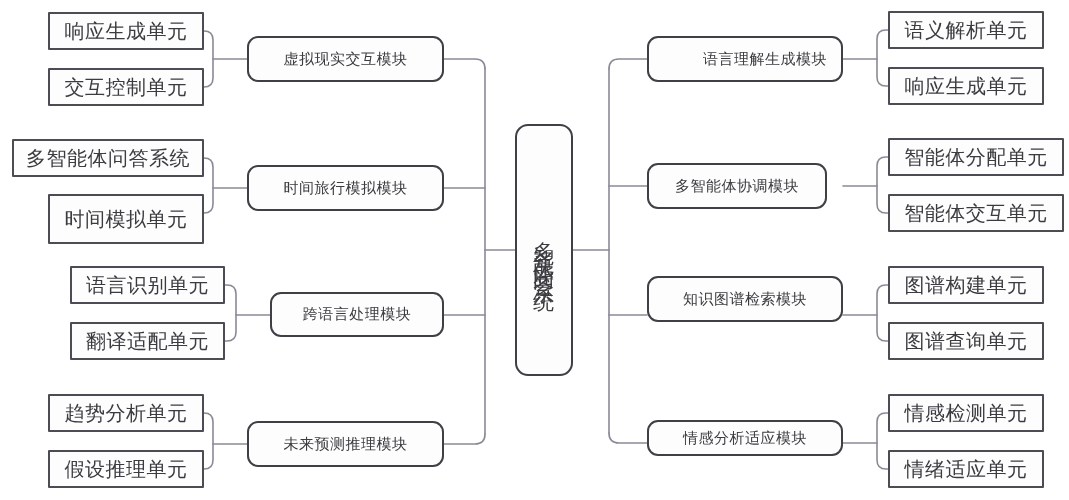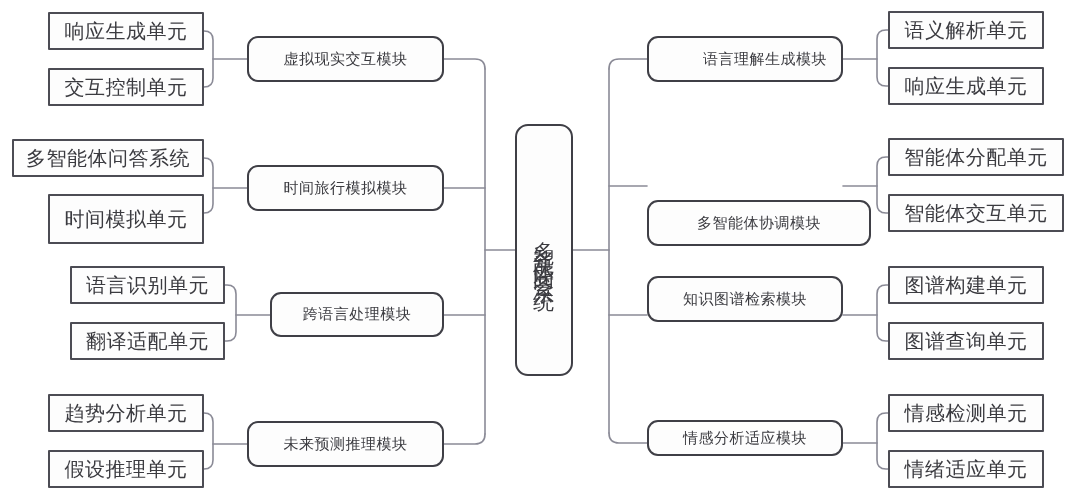--- a/index.html
+++ b/index.html
@@ -105,21 +105,21 @@
       <div class="node leaf" style="left: 48px; top: 194px; width: 156px; height: 50px;">时间模拟单元</div>
       <div class="node module" style="left: 270px; top: 292px; width: 174px; height: 45px;">跨语言处理模块</div>
       <div class="node leaf" style="left: 70px; top: 266px; width: 155px; height: 38px;">语言识别单元</div>
       <div class="node leaf" style="left: 70px; top: 322px; width: 155px; height: 38px;">翻译适配单元</div>
       <div class="node module" style="left: 247px; top: 421px; width: 197px; height: 46px;">未来预测推理模块</div>
       <div class="node leaf" style="left: 48px; top: 394px; width: 156px; height: 38px;">趋势分析单元</div>
       <div class="node leaf" style="left: 48px; top: 450px; width: 156px; height: 38px;">假设推理单元</div>
       <div class="node module" style="left: 647px; top: 36px; width: 196px; height: 46px; padding-left: 40px;">语言理解生成模块</div>
       <div class="node leaf" style="left: 888px; top: 11px; width: 156px; height: 38px;">语义解析单元</div>
       <div class="node leaf" style="left: 888px; top: 67px; width: 156px; height: 38px;">响应生成单元</div>
-      <div class="node module" style="left: 647px; top: 163px; width: 224px; height: 46px; margin-top: 37px;">多智能体协调模块</div>
+      <div class="node module" style="left: 647px; top: 163px; width: 180px; height: 46px;">多智能体协调模块</div>
       <div class="node leaf" style="left: 888px; top: 138px; width: 176px; height: 38px;">智能体分配单元</div>
       <div class="node leaf" style="left: 888px; top: 194px; width: 176px; height: 38px;">智能体交互单元</div>
       <div class="node module" style="left: 647px; top: 276px; width: 196px; height: 46px;">知识图谱检索模块</div>
       <div class="node leaf" style="left: 888px; top: 266px; width: 156px; height: 38px;">图谱构建单元</div>
       <div class="node leaf" style="left: 888px; top: 322px; width: 156px; height: 38px;">图谱查询单元</div>
       <div class="node module" style="left: 647px; top: 420px; width: 196px; height: 36px;">情感分析适应模块</div>
       <div class="node leaf" style="left: 888px; top: 394px; width: 156px; height: 38px;">情感检测单元</div>
       <div class="node leaf" style="left: 888px; top: 450px; width: 156px; height: 38px;">情绪适应单元</div>
       <div class="node root" style="left: 515px; top: 124px; width: 58px; height: 252px;">多智能体问答系统</div>
     </div>

